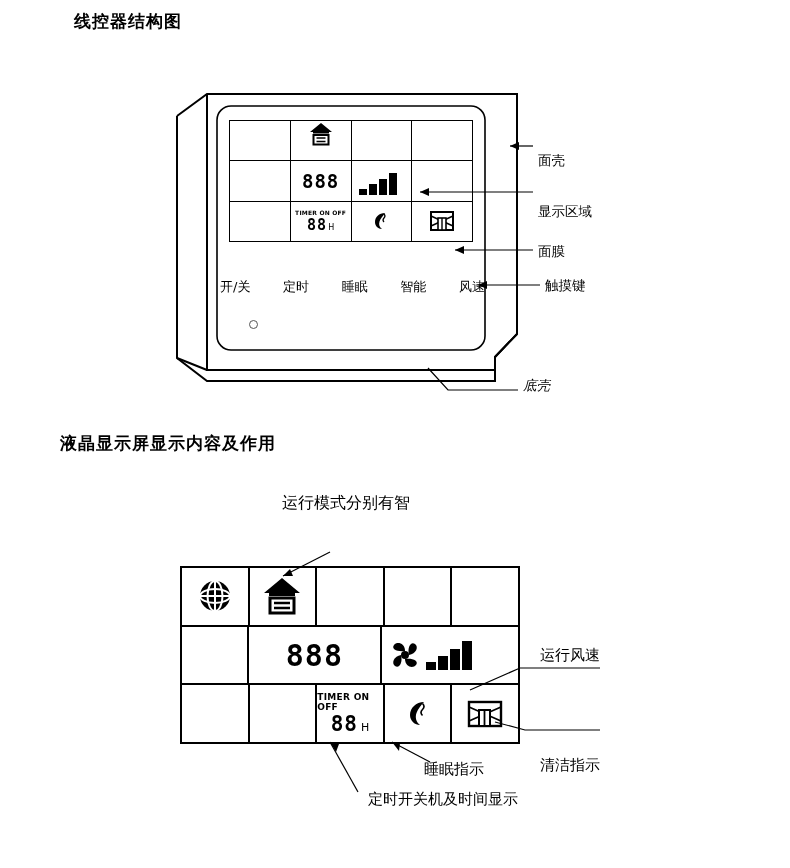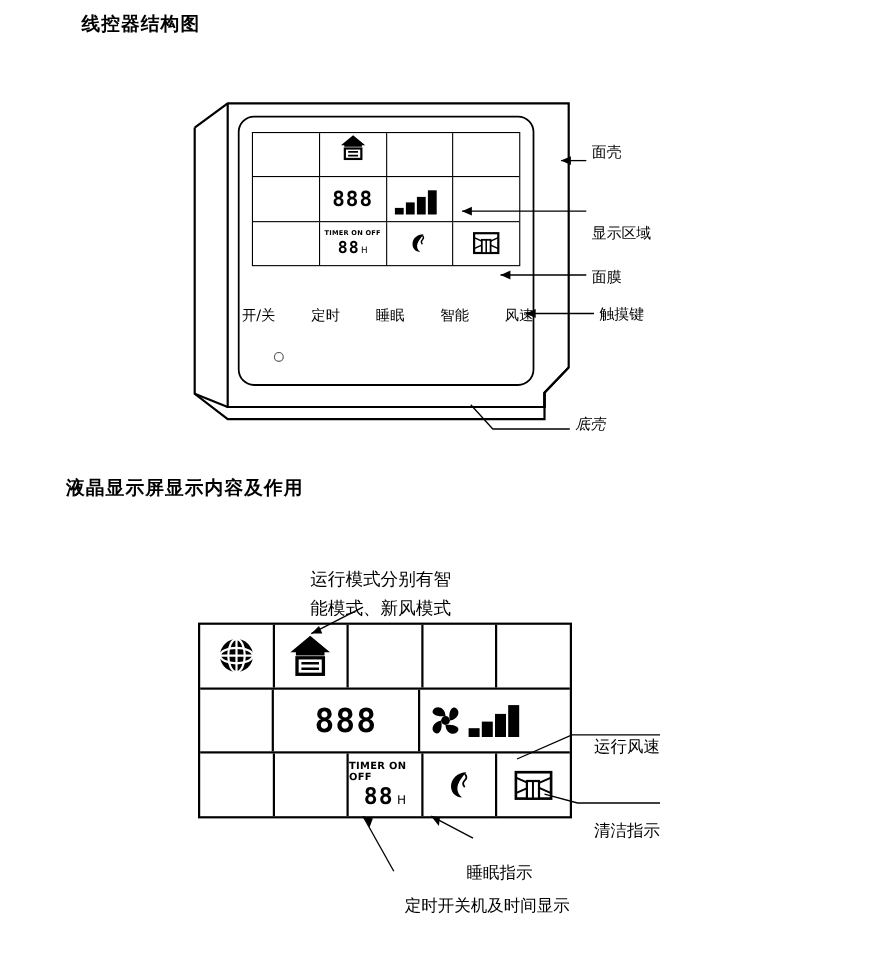--- a/index.html
+++ b/index.html
@@ -56,44 +56,44 @@
   }
   #ctl-led{
     position:absolute;left:84px;top:238px;width:7px;height:7px;
     border:1.3px solid #555;border-radius:50%;
   }
 
   
   .callout{
     position:absolute;font-size:13.5px;white-space:nowrap;
   }
-  #lbl-mianke{left:538px;top:130px;}
+  #lbl-mianke{left:538px;top:152px;}
   #lbl-xianshi{left:538px;top:185px;margin-top:18px;}
   #lbl-mianmo{left:538px;top:243px;}
   #lbl-chumo{left:545px;top:277px;}
   #lbl-dike{left:523px;top:377px;font-style:italic;}
 
   
   #lcd{
     position:absolute;left:180px;top:566px;width:340px;height:178px;
     border:2px solid #000;box-sizing:border-box;
     display:flex;flex-direction:column;background:#fff;
   }
   #lcd .row{display:flex;flex:1;border-bottom:2px solid #000;}
   #lcd .row:last-child{border-bottom:none;}
   #lcd .cell{flex:1;border-right:2px solid #000;position:relative;display:flex;align-items:center;justify-content:center;}
   #lcd .cell:last-child{border-right:none;}
   #lcd .cell.wide{flex:2;}
 
   .note{
-    position:absolute;font-size:15px;white-space:nowrap;margin-top:24px;
+    position:absolute;font-size:15px;white-space:nowrap;
   }
   #note-mode{left:282px;top:490px;text-align:center;line-height:26px;font-size:16px;}
   #note-fan{left:540px;top:646px;}
-  #note-clean{left:540px;top:722px;}
+  #note-clean{left:540px;top:756px;}
   #note-sleep{left:424px;top:760px;text-align:center;}
   #note-timer{left:368px;top:790px;}
 
   .lines{position:absolute;left:0;top:0;pointer-events:none;}
 </style>
 </head>
 <body>
 
 <div class="section-title" id="title-1">线控器结构图</div>
 <div class="section-title" id="title-2">液晶显示屏显示内容及作用</div>
@@ -278,18 +278,17 @@
 
   <path d="M392 742 L430 762" stroke="#000" stroke-width="1.2" fill="none"></path>
   <path d="M392 742 l8 1 l-1 8 Z" fill="#000"></path>
 
   <path d="M330 742 L358 792" stroke="#000" stroke-width="1.2" fill="none"></path>
   <path d="M330 742 l9 2 l-3 8 Z" fill="#000"></path>
 </svg>
 
 <div class="note" id="note-mode">
   <div>运行模式分别有智</div>
-  <div>能模式、新风模式</div>
 </div>
 <div class="note" id="note-fan">运行风速</div>
 <div class="note" id="note-clean">清洁指示</div>
 <div class="note" id="note-sleep">睡眠指示</div>
 <div class="note" id="note-timer">定时开关机及时间显示</div>
 
 </body></html>

